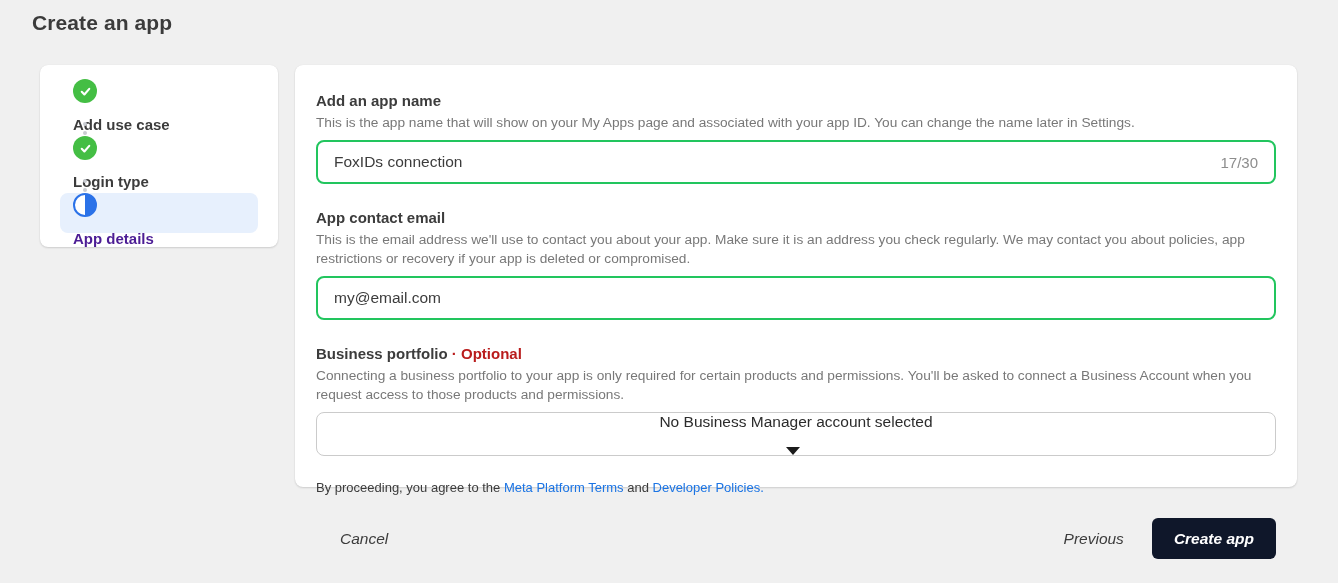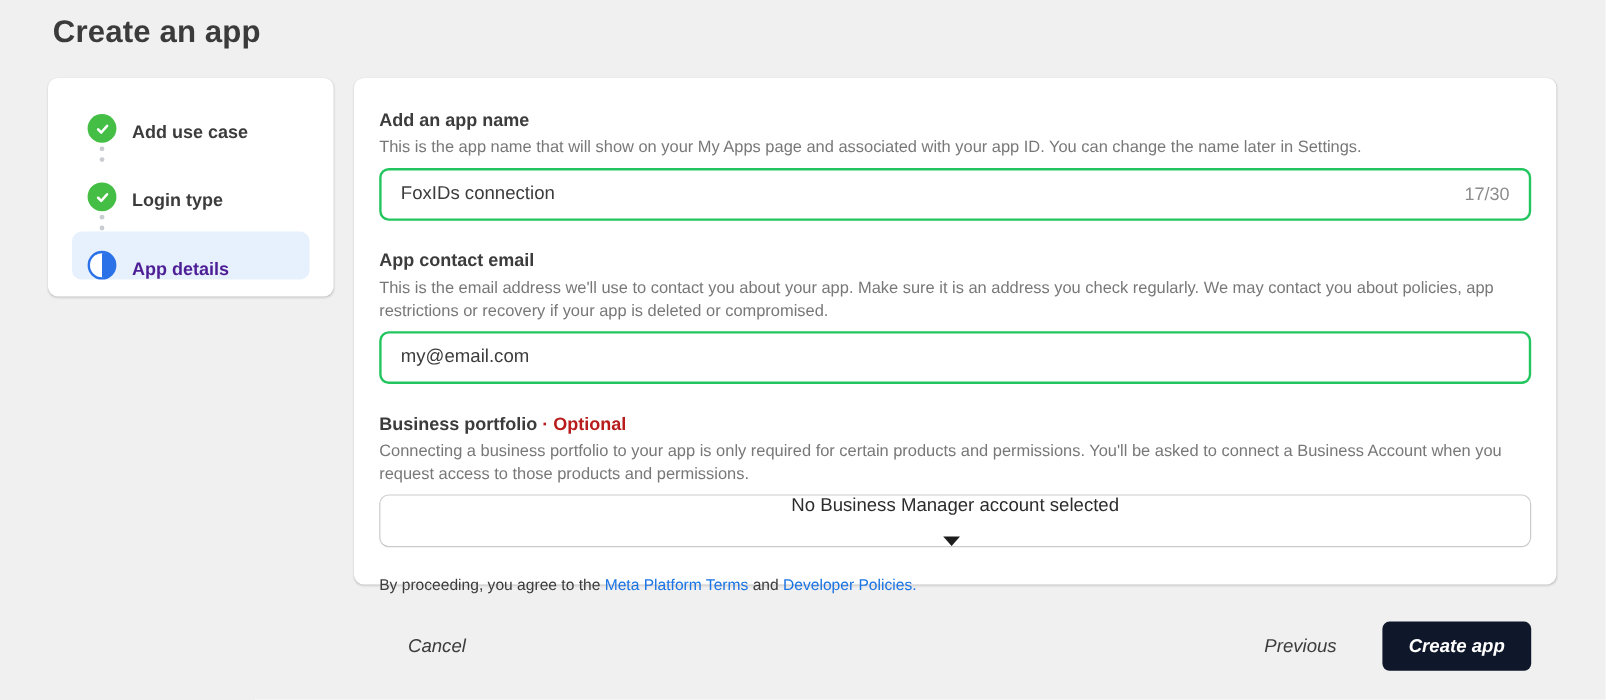--- a/index.html
+++ b/index.html
@@ -5,38 +5,39 @@
   * { margin:0; padding:0; box-sizing:border-box; }
   html,body { width:1338px; height:583px; }
   body {
     position:relative;
     background:#f0f0f0;
     font-family:"Liberation Sans", sans-serif;
     overflow:hidden;
     color:#3c3c3c;
   }
   .page-title {
-    position:absolute; left:44px; top:11px;
-    font-size:26px; font-weight:700; color:#3b3b3b;
+    position:absolute; left:32px; top:11px;
+    font-size:21px; font-weight:700; color:#3b3b3b;
     letter-spacing:.1px;
   }
   .card {
     background:#fff; border-radius:8px;
     box-shadow:0 1px 2px rgba(0,0,0,.14), 0 0 1px rgba(0,0,0,.08);
   }
   
   .stepper-card {
     position:absolute; left:40px; top:65px;
     width:238px; height:182px;
     padding:14px 20px;
   }
   .step-row {
-    display:flex; align-items:flex-end; gap:13px;
+    display:flex; align-items:flex-start; gap:13px;
     height:40px; padding:0 13px; border-radius:8px;
     cursor:pointer;
+    flex-direction:column;
   }
   .step-row .step-label { font-size:15px; font-weight:700; color:#3c3c3c; }
   .step-row.active { background:#e7f0fd; }
   .step-row.active .step-label { color:#4c1d95; }
   .step-icon {
     width:24px; height:24px; border-radius:50%;
     flex:0 0 24px; display:flex; align-items:center; justify-content:center;
   }
   .step-icon.complete { background:#44be44; }
   .step-icon.complete svg { width:15px; height:15px; }
@@ -82,21 +83,21 @@
   }
   .caret-down {
     width:0; height:0; margin-right:6px;
     border-left:7px solid transparent;
     border-right:7px solid transparent;
     border-top:8px solid #1c1c1c;
   }
   .terms { margin-top:22px; font-size:13px; color:#3c3c3c; line-height:20px; }
   .terms a { color:#1b74e4; text-decoration:none; cursor:pointer; }
   .actions { margin-top:20px; display:flex; justify-content:space-between; align-items:center; }
-  .actions-right { display:flex; gap:14px; }
+  .actions-right { display:flex; gap:4px; }
   .btn {
     height:41px; border:none; border-radius:6px;
     font-family:"Liberation Sans", sans-serif;
     font-size:15.5px; cursor:pointer;font-style:italic;
   }
   .btn-secondary { background:#f0f0f0; color:#3c3c3c; padding:0 24px; }
   .btn-primary { background:#0f172a; color:#fff; font-weight:700; padding:0 22px; }
 </style>
 </head>
 <body>

